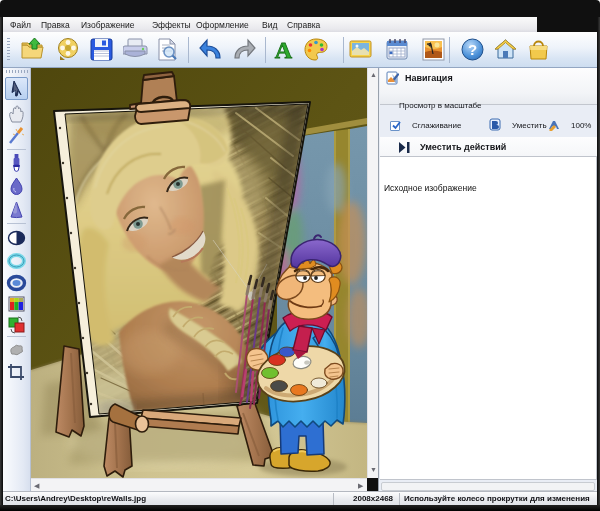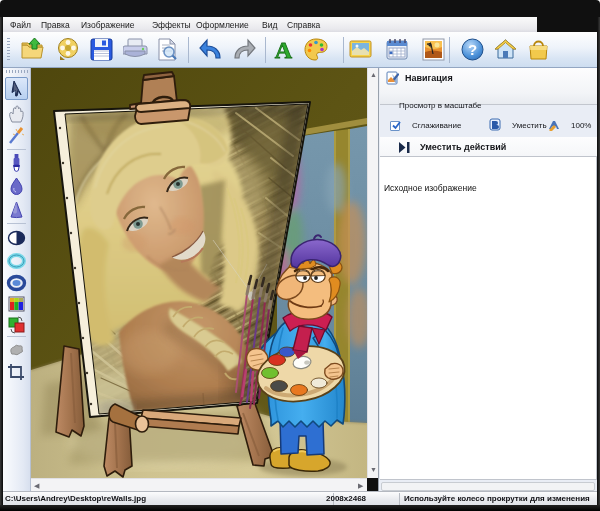--- a/index.html
+++ b/index.html
@@ -575,19 +575,19 @@
   <b style="left:40px;top:5px">Уместить действий</b>
  </div>
  <div id="hist">
   <div class="row1">Исходное изображение</div>
  </div>
  <div id="rscroll"></div>
 </div>
 <div id="sbar" class="abs">
  <span style="left:2px">C:\Users\Andrey\Desktop\reWalls.jpg</span>
  <div class="sdiv" style="left:330px"></div>
- <span style="left:323px">2008x2468</span>
+ <span style="left:350px">2008x2468</span>
  <div class="sdiv" style="left:396px"></div>
  <span style="left:401px">Используйте колесо прокрутки для изменения</span>
 </div>
 <div id="lframe" class="abs"></div>
 <div id="rframe" class="abs"></div>
 <div id="bframe" class="abs"></div>
 </div>
 </body></html>

